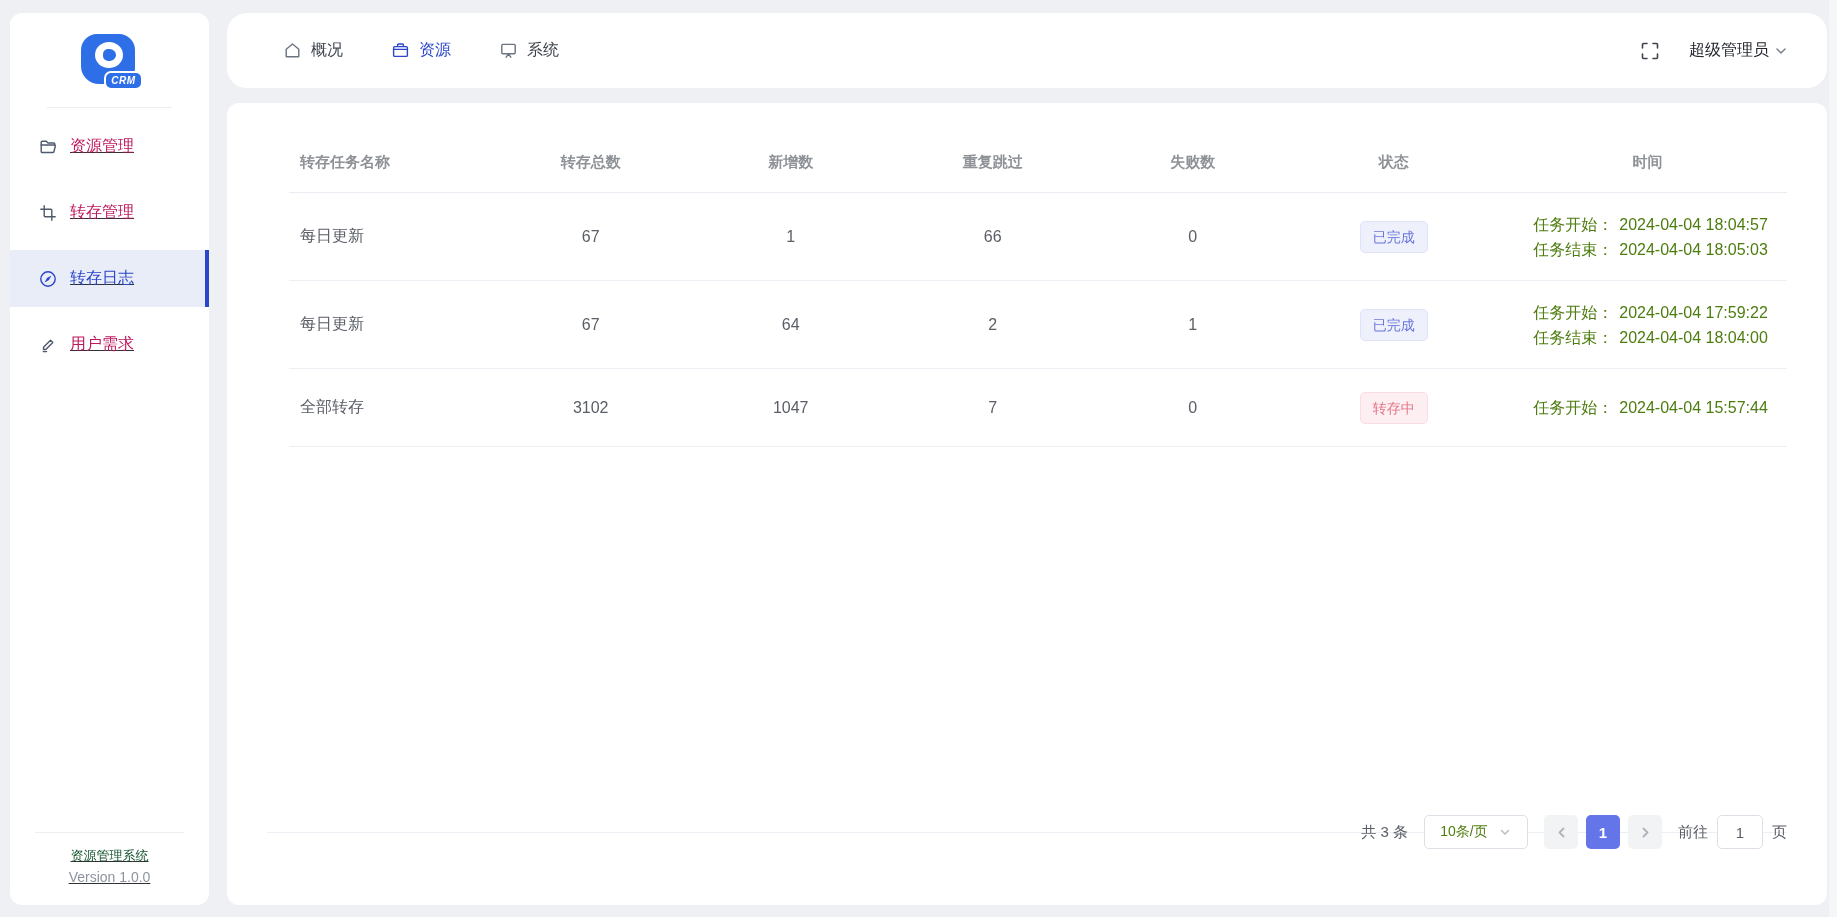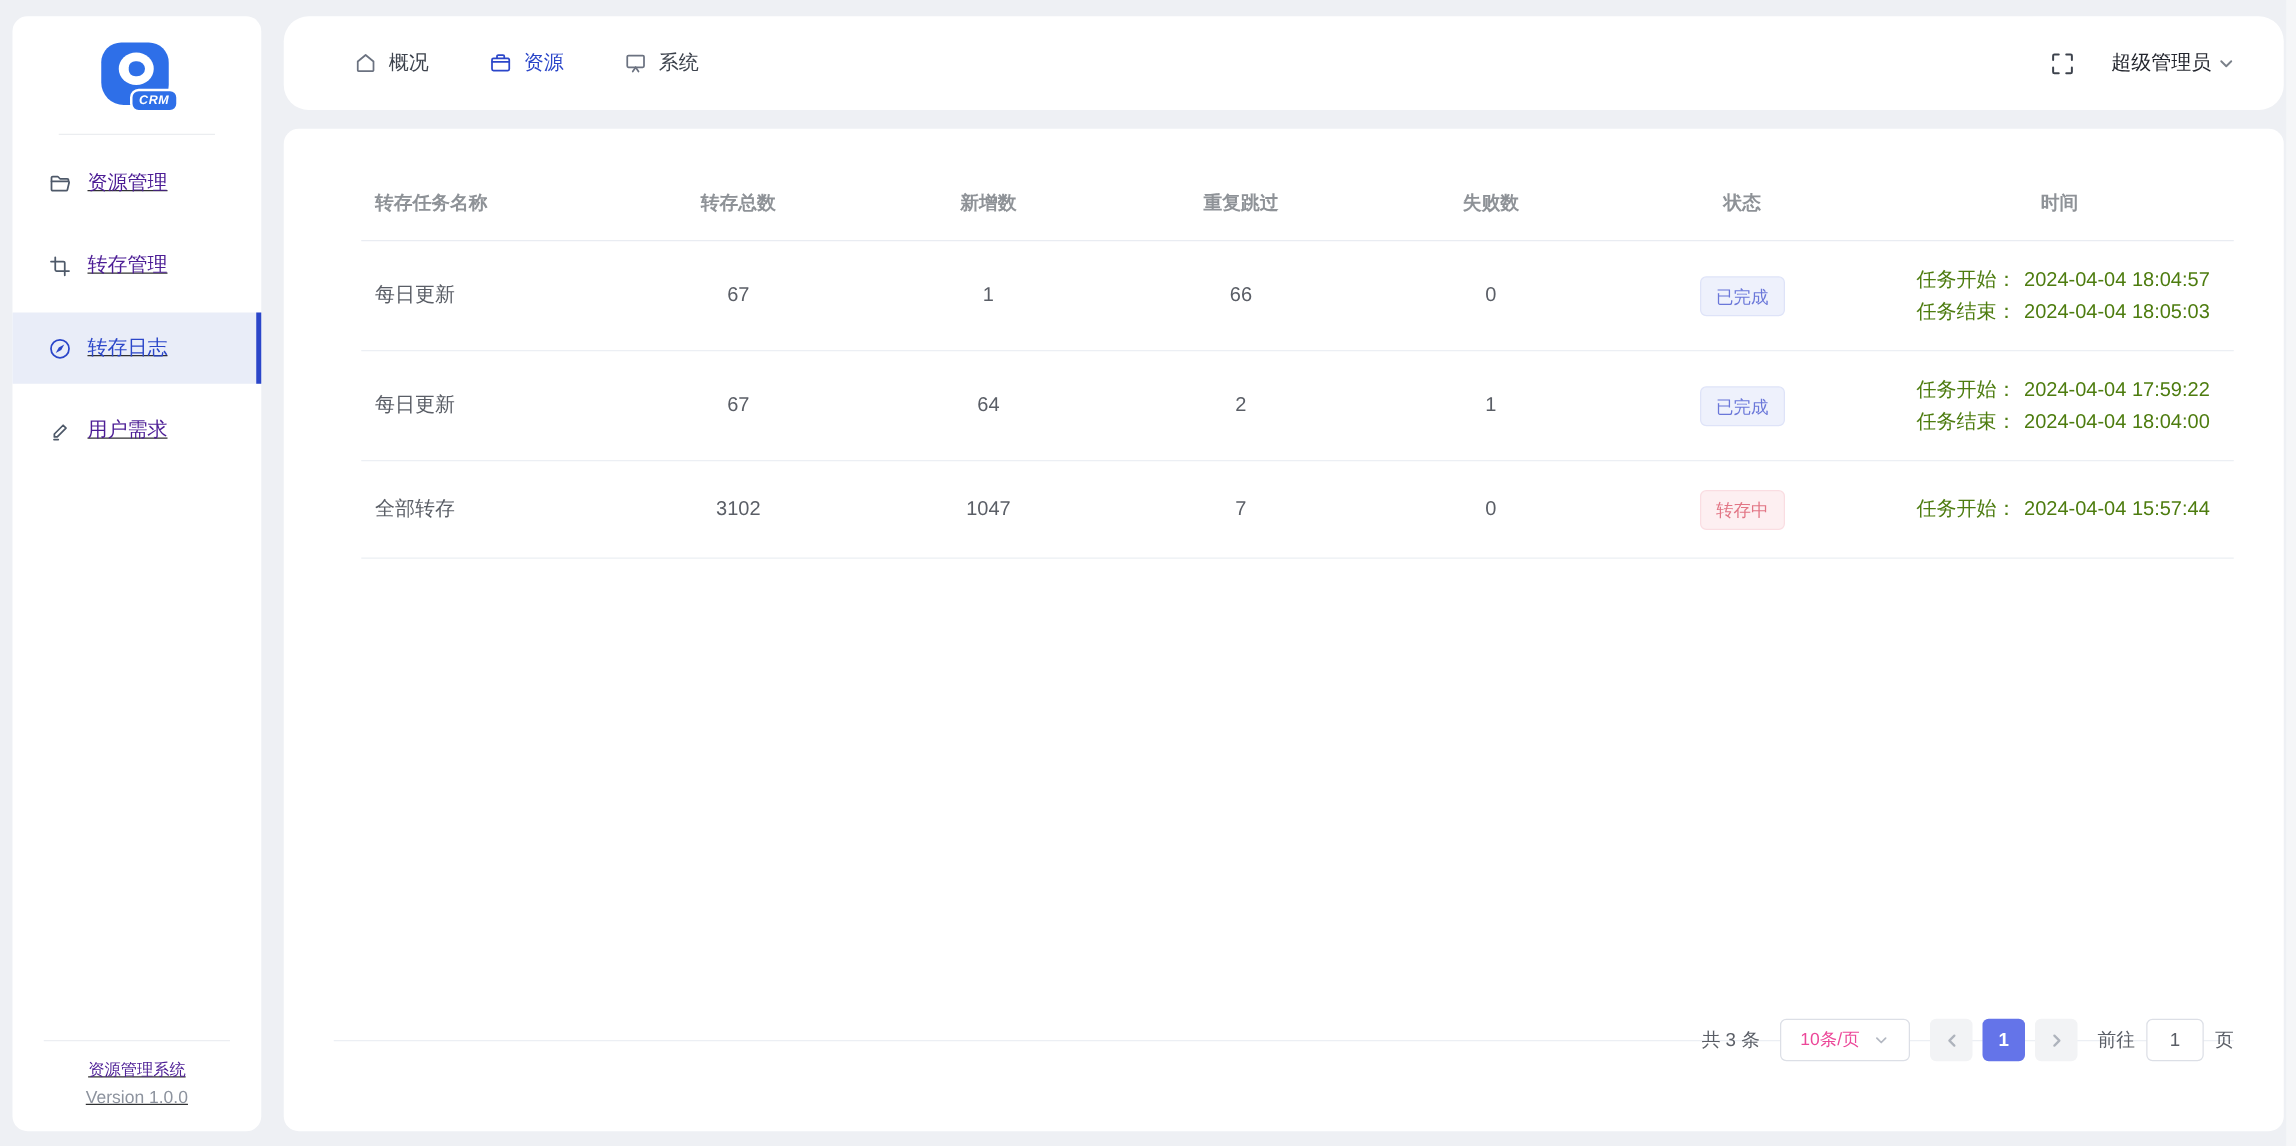--- a/index.html
+++ b/index.html
@@ -28,30 +28,30 @@
   .logo-badge {
     position:absolute; right:-4px; bottom:-2px; background:#2e6fe8; border:2px solid #ffffff;
     color:#ffffff; font-size:10px; font-weight:bold; font-style:italic;
     padding:2px 5px; border-radius:7px; letter-spacing:.5px;
   }
   .logo-divider { height:1px; background:#ebedf0; margin:4px 37px 10px 37px; }
   .menu { display:flex; flex-direction:column; }
   .menu-item {
     height:57px; display:flex; align-items:center; gap:13px;
     padding-left:29px; cursor:pointer; position:relative;
-    font-size:16px; color:#4c1d95; margin-bottom:9px;
+    font-size:16px; color:#be185d; margin-bottom:9px;
   }
   .menu-item .mi-icon { width:18px; height:18px; color:#4e5969; }
   .menu-item.active { background:#e9edf8; color:#2b46c9; }
   .menu-item.active .mi-icon { color:#2b46c9; }
   .menu-item.active::after {
     content:""; position:absolute; right:0; top:0; width:4px; height:100%; background:#2b46c9;
   }
   .sidebar-footer { margin-top:auto; padding:14px 0 20px 0; border-top:1px solid #eceef2; margin-left:25px; margin-right:25px; text-align:center; }
-  .footer-app { font-size:13px; color:#4c1d95; margin-bottom:4px; }
+  .footer-app { font-size:13px; color:#14532d; margin-bottom:4px; }
   .footer-ver { font-size:14px; color:#8d939e; }
 
   
   .topbar {
     position:absolute; left:227px; top:13px; width:1600px; height:75px;
     background:#ffffff; border-radius:20px;
     display:flex; align-items:center; padding:0 38px 0 56px;
   }
   .nav-tabs { display:flex; align-items:center; gap:48px; }
   .nav-tab { display:flex; align-items:center; gap:9px; font-size:16px; color:#3d434d; cursor:pointer; }
@@ -89,21 +89,21 @@
   .badge.danger  { background:#fdeff1; border:1px solid #fadde2; color:#e27585; }
 
   .bottom-divider { position:absolute; left:40px; right:40px; top:729px; height:1px; background:#eceff4; }
   .pagination {
     position:absolute; right:40px; top:713px; height:32px;
     display:flex; align-items:center; gap:16px; font-size:15px; color:#5a5e66;
   }
   .page-size-select {
     width:104px; height:34px; border:1px solid #dcdfe6; border-radius:5px;
     display:flex; align-items:center; justify-content:center; gap:10px;
-    font-size:14px; color:#ec4899; cursor:pointer; background:#ffffff;
+    font-size:14px; color:#4d7c0f; cursor:pointer; background:#ffffff;
   }
   .page-size-select .ps-chevron { width:14px; height:14px; color:#b3b8c2; }
   .pg-group { display:flex; align-items:center; gap:8px; }
   .pg-btn {
     width:34px; height:34px; border-radius:5px; background:#f2f3f5;
     display:flex; align-items:center; justify-content:center; cursor:pointer;
   }
   .pg-btn .pg-icon { width:15px; height:15px; color:#aeb3bc; }
   .pg-current {
     width:34px; height:34px; border-radius:5px; background:#6474e9; color:#ffffff;

